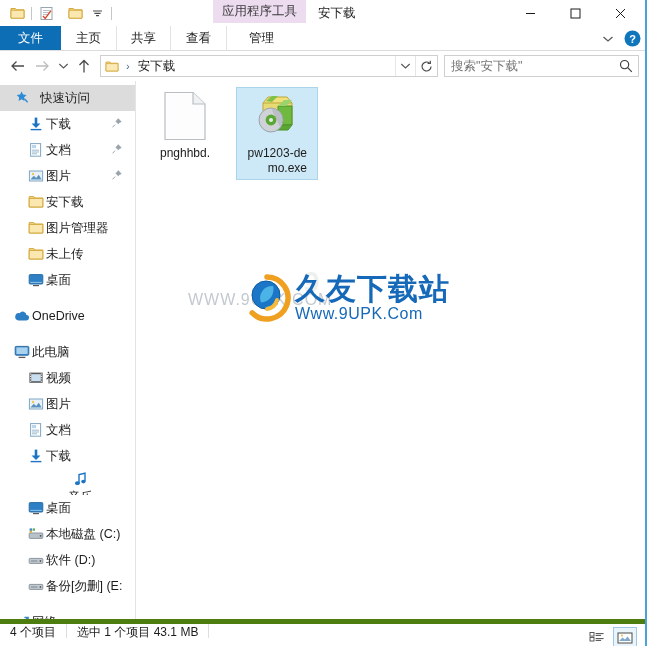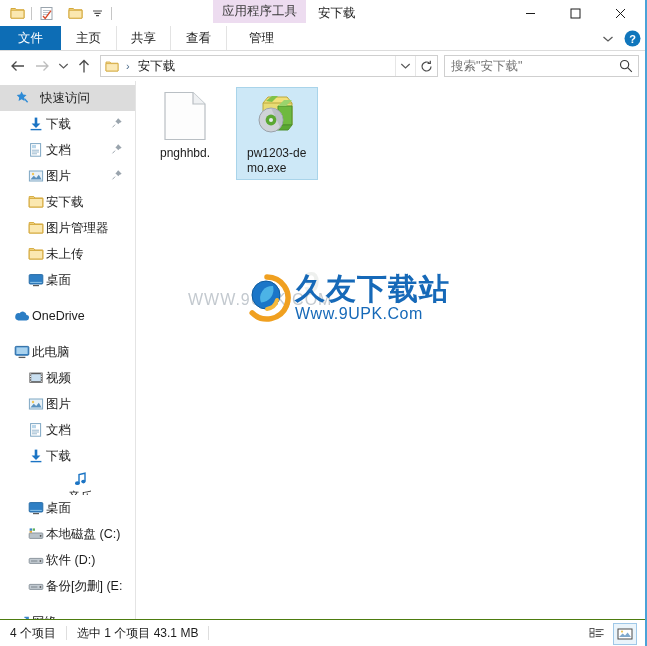--- a/index.html
+++ b/index.html
@@ -155,21 +155,21 @@
     width: 82px;
     margin: 0 10px 10px 0;
     display: flex; flex-direction: column; align-items: center;
     padding: 4px 2px 4px 2px;
   }
   .file-item.sel { background: #cde8f7; border: 1px solid #a9d4ea; padding: 3px 10px; }
   .file-icon { height: 50px; display: flex; align-items: center; justify-content: center; }
   .file-name {
     margin-top: 5px;
     font-size: 12px; color: #1c1c1c;
-    text-align: left; line-height: 15px;
+    text-align: right; line-height: 15px;
     word-break: break-all;
   }
 
   
   .watermark {
     position: absolute; left: 52px; top: 180px;
     width: 290px; height: 110px;
     z-index: 1; pointer-events: none;
   }
   .wm-faint {
@@ -187,22 +187,22 @@
   .wm-text { margin-left: 4px; }
   .wm-cn {
     font-size: 30px; font-weight: bold; color: #1669b8;
     line-height: 32px; letter-spacing: 1px;
   }
   .wm-en { font-size: 16px; color: #1669b8; line-height: 18px; letter-spacing: .5px; }
 
   
   .statusbar {
     height: 27px; flex: 0 0 27px;
-    border-top: 1px solid #4d7c0f;
-    display: flex; align-items: center;
+    border-top: 5px solid #4d7c0f;
+    display: flex; align-items: flex-start;
     background: #ffffff;
     font-size: 12px; color: #1c1c1c;
     position: relative;
   }
   .st-item { padding: 0 10px; }
   .st-sep { width: 1px; height: 14px; background: #dedede; }
   .view-btns { position: absolute; right: 8px; top: 0; height: 27px; display: flex; align-items: center; gap: 4px; }
   .vbtn { width: 24px; height: 22px; display: flex; align-items: center; justify-content: center; }
   .vbtn.active { border: 1px solid #9fc8e8; background: #eaf4fb; }
 </style>

